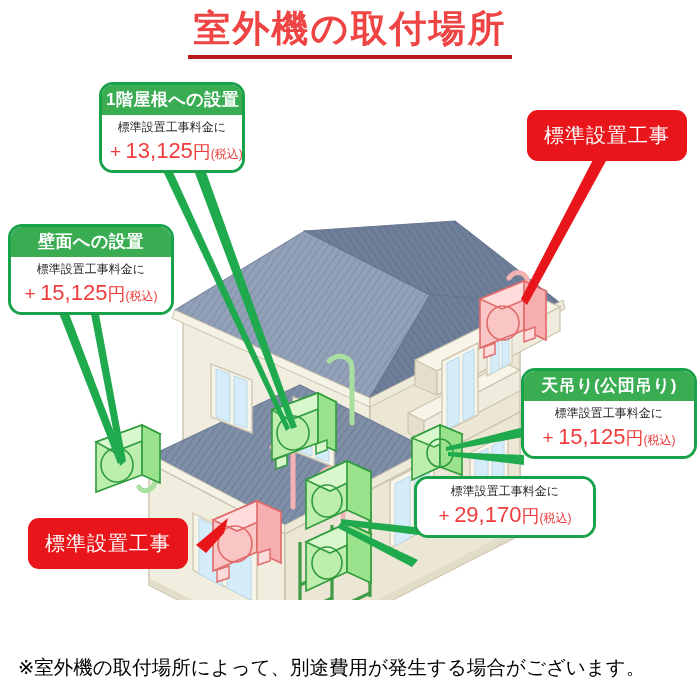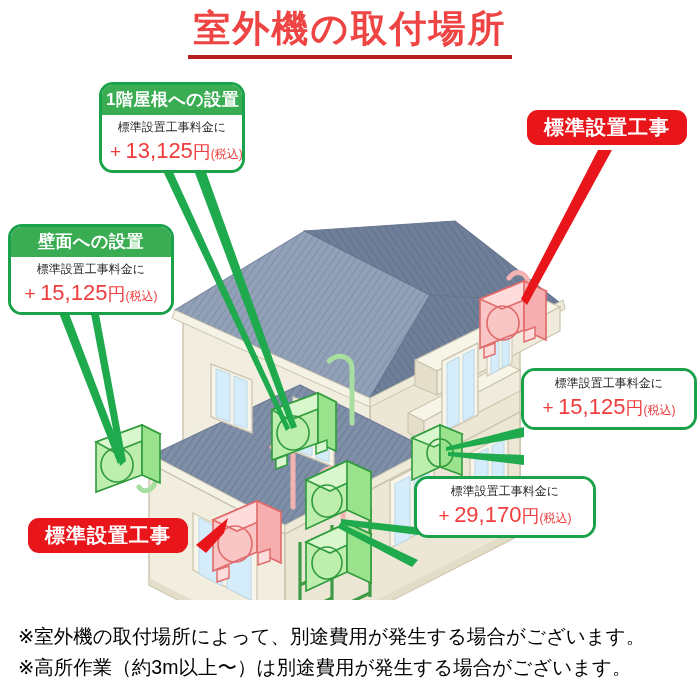--- a/index.html
+++ b/index.html
@@ -70,24 +70,24 @@
   .c-amount{font-size:22px;letter-spacing:0px;}
   .c-yen{font-size:18px;}
   .c-tax{font-size:12px;}
 
   
   .badge-red{
     position:absolute;
     background:#e8151a;
     border-radius:11px;
     color:#ffffff;
-    font-size:20px;font-weight:bold;
+    font-size:20px;font-weight:normal;
     letter-spacing:1px;
     text-align:center;
-    padding:4px 14px;
+    padding:12px 14px;
     box-sizing:border-box;
     white-space:nowrap;
     z-index:30;
   }
 
   
   .notes{
     position:absolute;left:18px;bottom:16px;width:672px;
     z-index:20;
   }
@@ -311,20 +311,21 @@
     <div class="c-body">
       <div class="c-line1">標準設置工事料金に</div>
       <div class="c-line2">
         <span class="c-plus">+</span>
         <span class="c-amount">15,125</span><span class="c-yen">円</span><span class="c-tax">(税込)</span>
       </div>
     </div>
   </div>
 
   <div class="callout" style="left:521px;top:368px;width:176px;">
+    <div class="c-head">天吊り(公団吊り)</div>
     <div class="c-body">
       <div class="c-line1">標準設置工事料金に</div>
       <div class="c-line2">
         <span class="c-plus">+</span>
         <span class="c-amount">15,125</span><span class="c-yen">円</span><span class="c-tax">(税込)</span>
       </div>
     </div>
   </div>
 
   <div class="callout" style="left:414px;top:476px;width:182px;">
@@ -336,16 +337,15 @@
       </div>
     </div>
   </div>
 
   <div class="badge-red" style="left:527px;top:110px;width:160px;">標準設置工事</div>
 
   <div class="badge-red" style="left:28px;top:518px;width:160px;">標準設置工事</div>
 
   <div class="notes">
     <div class="note-line">※室外機の取付場所によって、別途費用が発生する場合がございます。</div>
-    <div class="note-line">※高所作業（約3m以上〜）は別途費用が発生する場合がございます。</div>
   </div>
 
 </div>
 
 </body></html>

